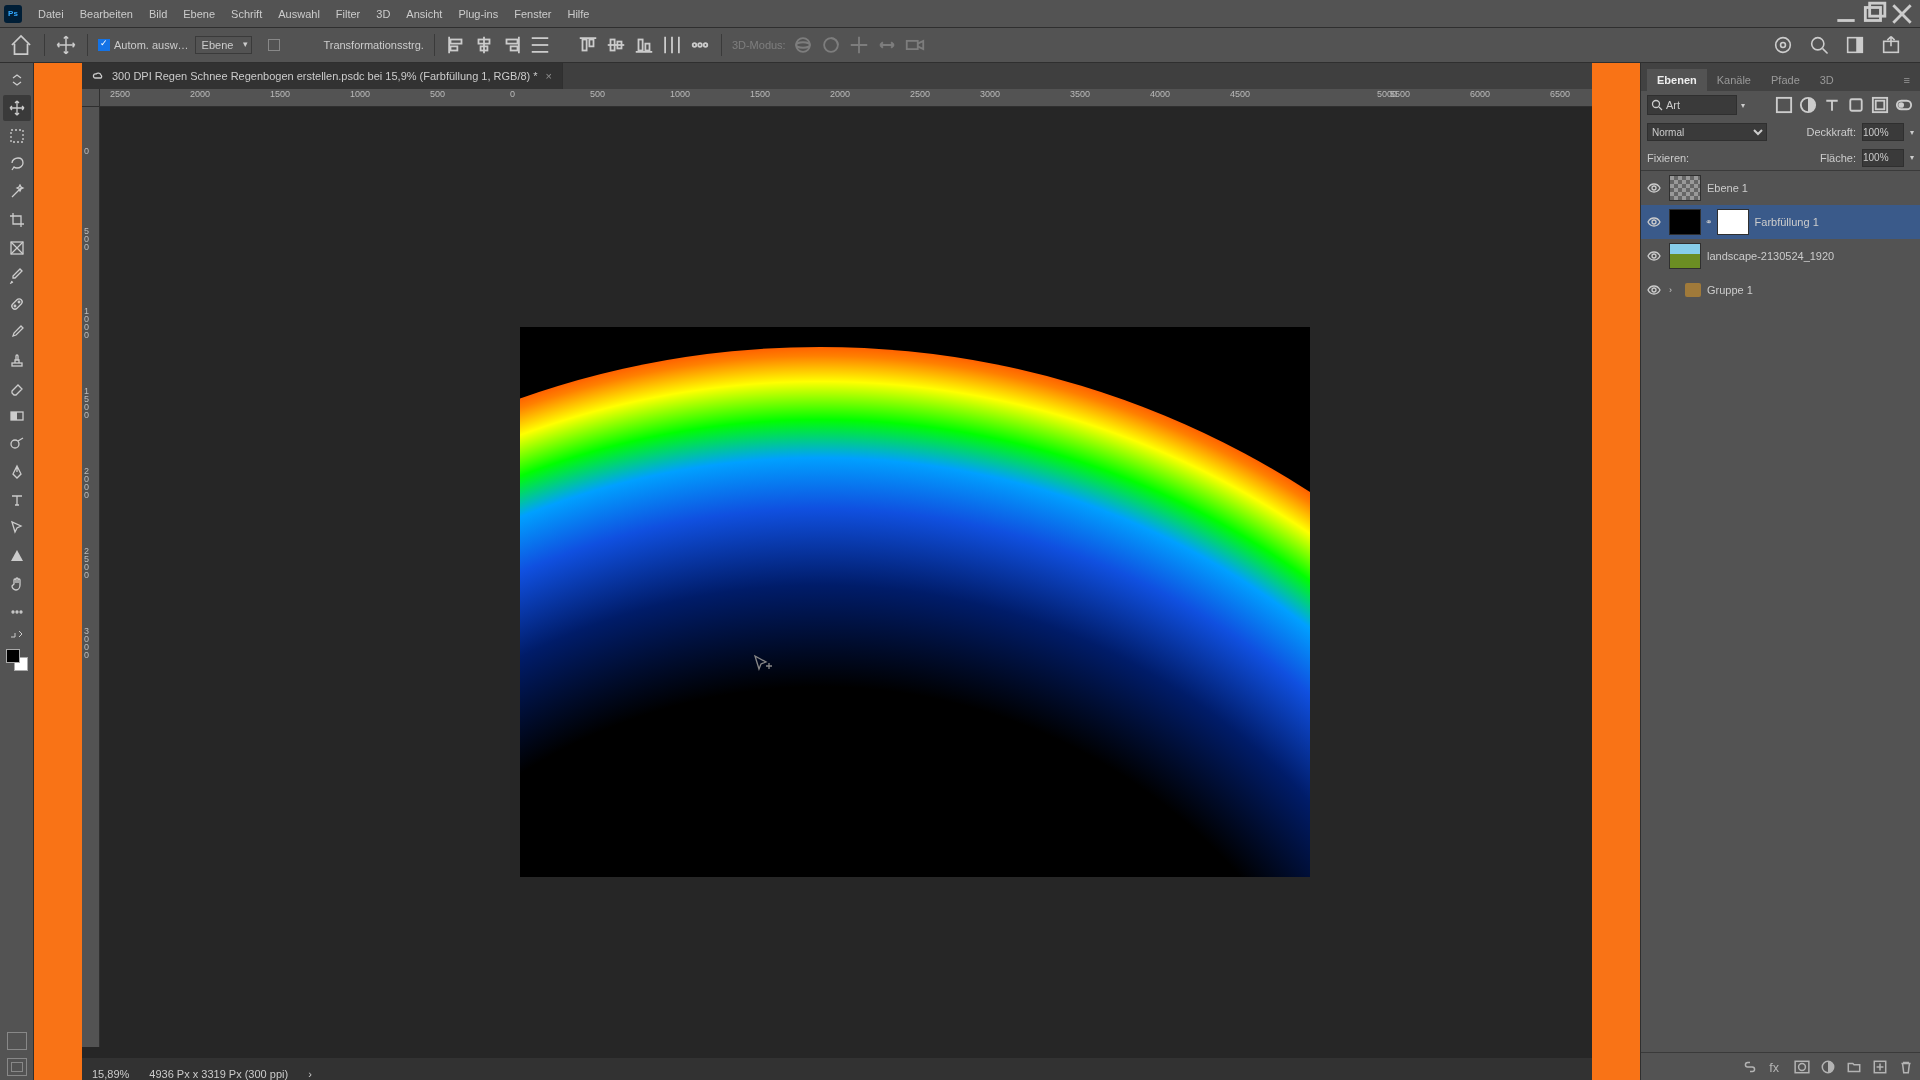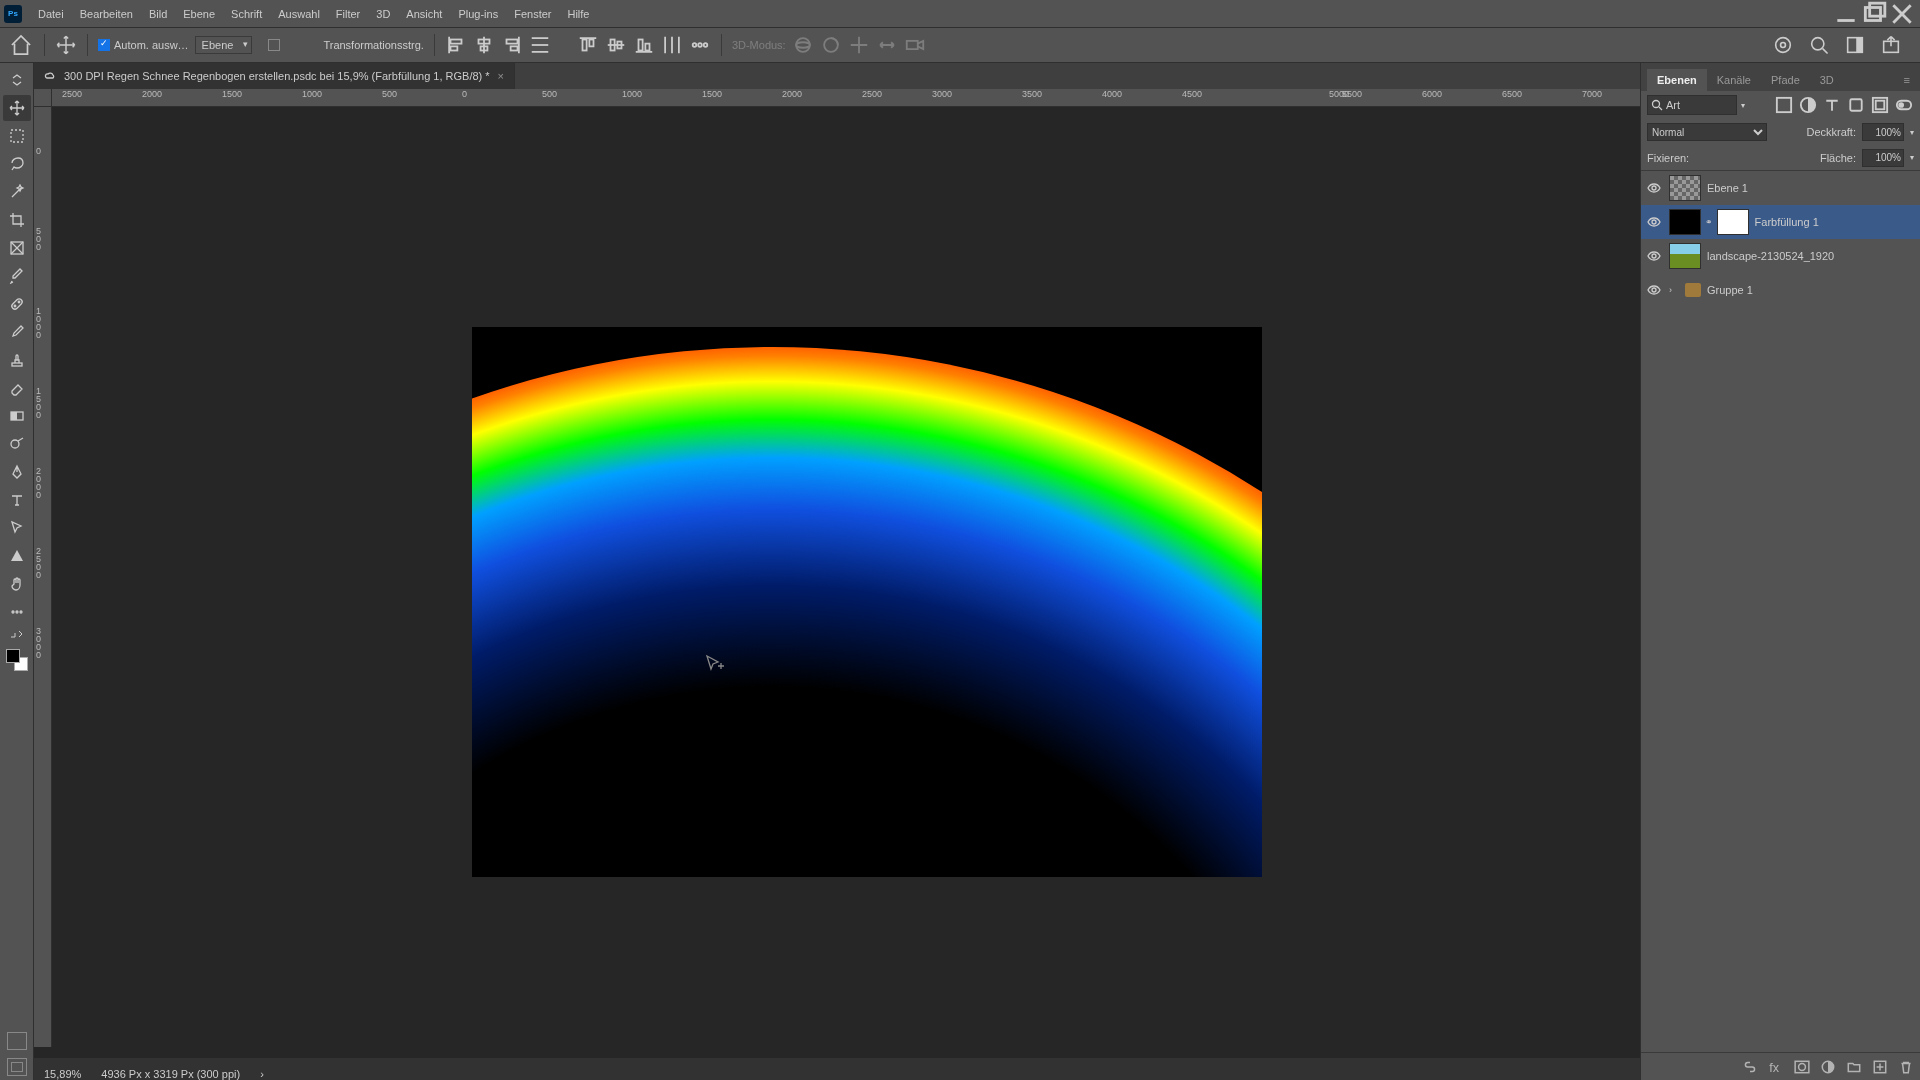--- a/index.html
+++ b/index.html
@@ -17,21 +17,21 @@
 .opt-sep { width: 1px; height: 22px; background: #3a3a3a; margin: 0 4px; }
 .opt-check { display: flex; align-items: center; gap: 4px; text-align: center; }
 .opt-check .box { width: 12px; height: 12px; border: 1px solid #888; background: #535353; }
 .opt-check .box.checked { background: #1473e6; border-color: #1473e6; position: relative; }
 .opt-check .box.checked::after { content:"✓"; color:#fff; font-size:9px; position:absolute; top:-2px; left:1px; }
 .opt-select { background: #535353; border: 1px solid #3a3a3a; padding: 2px 18px 2px 6px; position: relative; }
 .opt-select::after { content: "▾"; position: absolute; right: 4px; top: 2px; font-size: 9px; }
 .opt-right { margin-left: auto; display: flex; gap: 14px; align-items: center; padding-right: 10px; }
 .opt-disabled { opacity: .35; }
 
-.work { flex: 1; display: flex; background: #a3a3a3; overflow: hidden; }
+.work { flex: 1; display: flex; background: #f97316; overflow: hidden; gap: 48px; }
 .toolbar { width: 34px; background: #535353; border-right: 1px solid #2f2f2f; display: flex; flex-direction: column; align-items: center; padding-top: 4px; }
 .tool { width: 28px; height: 26px; display: flex; align-items: center; justify-content: center; margin: 0 0 2px 0; border-radius: 2px; position: relative; }
 .tool.active { background: #3a3a3a; }
 .tool svg { width: 16px; height: 16px; }
 .toolbar-gap { flex: 1; }
 .swatch { width: 22px; height: 22px; position: relative; margin: 6px 0; }
 .swatch .fg { position: absolute; width: 14px; height: 14px; background: #000; border: 1px solid #aaa; top: 0; left: 0; }
 .swatch .bg { position: absolute; width: 14px; height: 14px; background: #fff; border: 1px solid #aaa; bottom: 0; right: 0; }
 .qmask, .screenmode { width: 20px; height: 18px; border: 1px solid #888; margin: 4px 0; }
 .doc-area { flex: 1; display: flex; flex-direction: column; background: #262626; position: relative; }
@@ -62,21 +62,21 @@
 .ptab { padding: 5px 10px; color: #999; }
 .ptab.active { background: #535353; color: #eee; font-weight: bold; }
 .panel-search { height: 28px; display: flex; align-items: center; padding: 0 6px; gap: 4px; }
 .panel-search input { background: #3a3a3a; border: 1px solid #2f2f2f; color: #ccc; height: 20px; width: 90px; padding: 0 4px 0 18px; }
 .panel-search .srch-wrap { position:relative; }
 .panel-search .srch-wrap .mag { position:absolute; left:4px; top:4px; }
 .panel-search .mini { width: 20px; height: 20px; display:flex; align-items:center; justify-content:center; }
 .panel-row { height: 26px; display: flex; align-items: center; padding: 0 6px; gap: 6px; font-size: 10px; }
 .panel-row select, .panel-row input { background:#3a3a3a; border:1px solid #2f2f2f; color:#ccc; height:18px; font-size:10px; }
 .panel-row .blend { width: 120px; }
-.panel-row .pct { width: 42px; text-align:right; padding-right:2px; }
+.panel-row .pct { width: 42px; text-align:left; padding-right:2px; }
 .lockrow { border-bottom: 1px solid #3a3a3a; }
 .layer-list { flex: 1; overflow: auto; }
 .layer { height: 34px; display: flex; align-items: center; padding: 0 4px; gap: 6px; }
 .layer.selected { background: #3a5a8a; }
 .layer .eye { width: 18px; display:flex; justify-content:center; }
 .layer .thumb { width: 32px; height: 26px; background: #777; border:1px solid #2f2f2f; display:flex; align-items:center; justify-content:center; position:relative; overflow:hidden; }
 .layer .thumb.checker { background-image: linear-gradient(45deg,#666 25%,transparent 25%),linear-gradient(-45deg,#666 25%,transparent 25%),linear-gradient(45deg,transparent 75%,#666 75%),linear-gradient(-45deg,transparent 75%,#666 75%); background-size:8px 8px; background-position:0 0,0 4px,4px -4px,-4px 0; background-color:#999; }
 .layer .thumb.black { background:#000; }
 .layer .thumb.white { background:#fff; }
 .layer .thumb.img { background: linear-gradient(#87ceeb 40%, #6b8e23 40%); }

